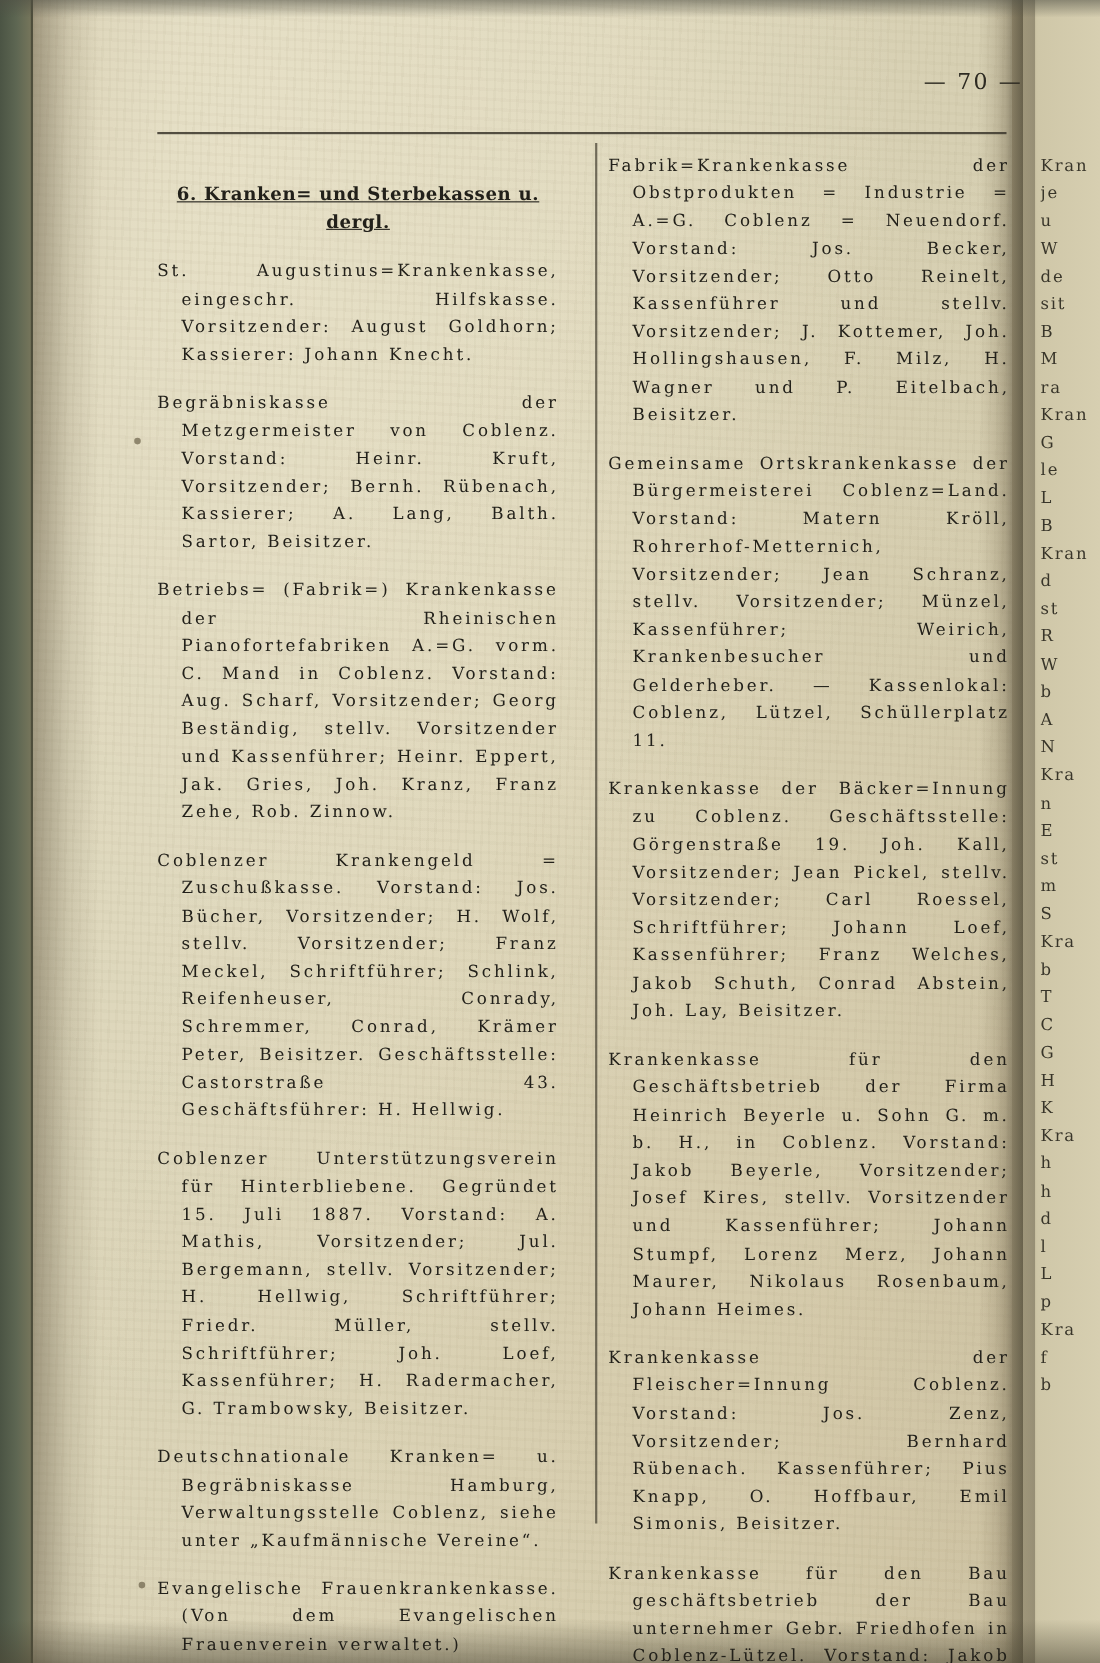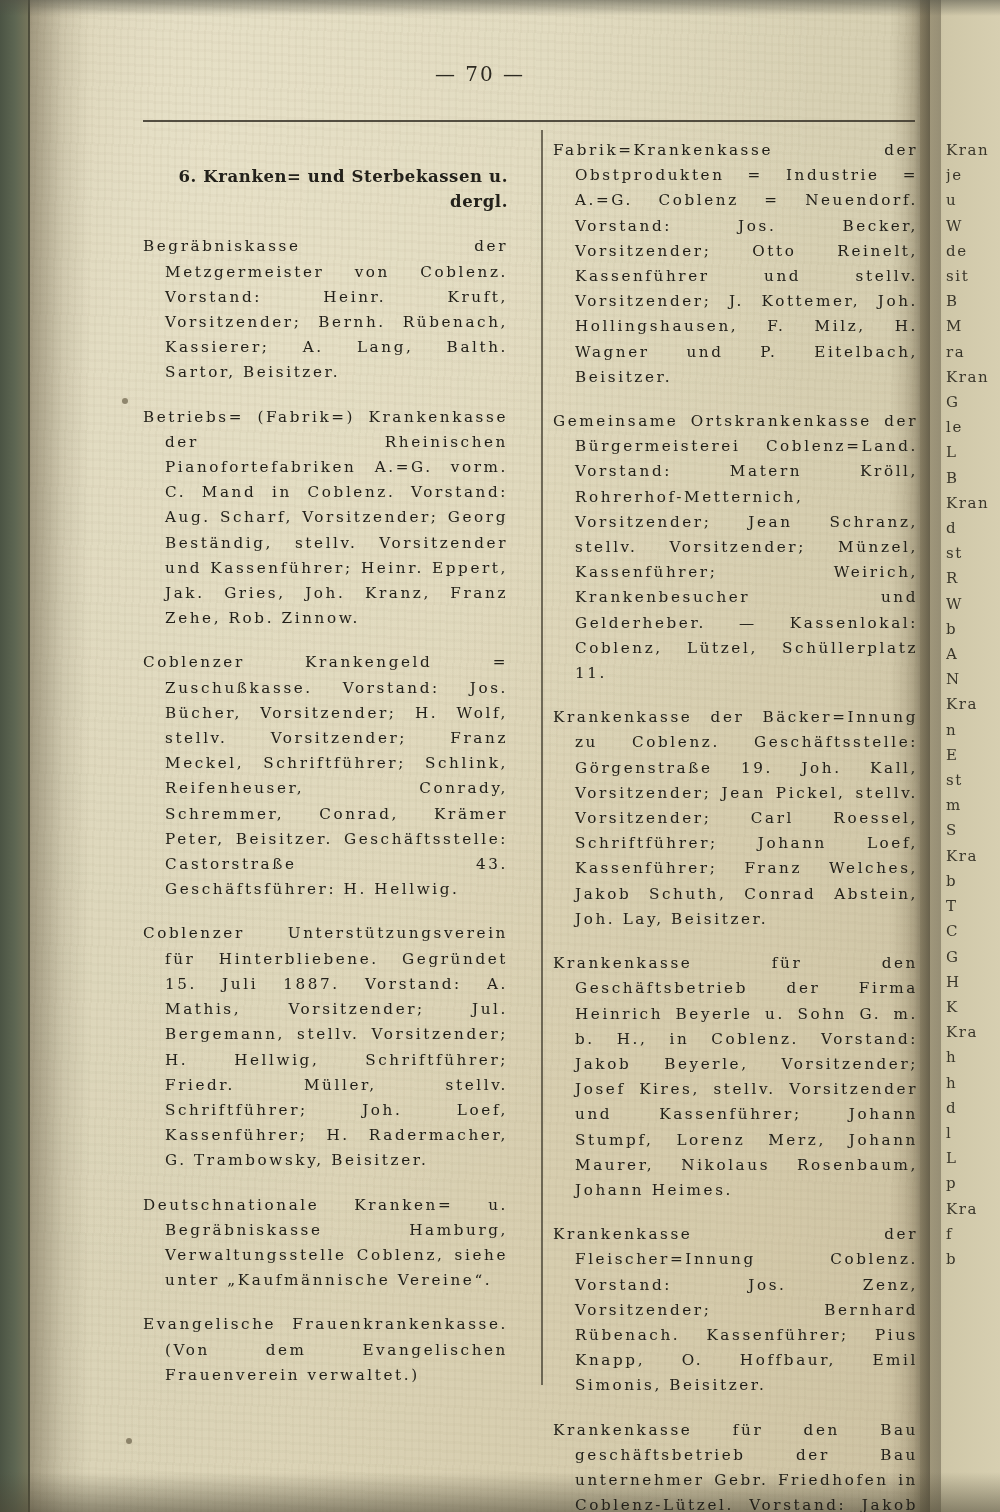--- a/index.html
+++ b/index.html
@@ -95,21 +95,21 @@
     border-radius: 50%;
     opacity: .7;
   }
 
   
   .page-number {
     position: absolute;
     top: 62px;
     left: 30px;
     width: 900px;
-    text-align: center;
+    text-align: right;
     font-size: 20px;
     letter-spacing: 2px;
     color: #2d2a22;
   }
   .rule {
     position: absolute;
     top: 120px;
     left: 143px;
     width: 772px;
     height: 2px;
@@ -153,24 +153,25 @@
     text-justify: inter-word;
   }
   .indent-hang p {
     padding-left: 22px;
     text-indent: -22px;
   }
   .sp { letter-spacing: 2.6px; }
 
   .section-heading {
     font-weight: bold;
-    text-align: right;
+    text-align: center;
     font-size: 16.5px;
     letter-spacing: .6px;
     margin: 26px 0 20px 0;
+    text-decoration: underline;
   }
 
   
   .bleed {
     position: absolute;
     left: 946px;
     width: 60px;
     color: #2c291f;
     font-size: 15px;
     line-height: 25.2px;
@@ -203,20 +204,23 @@
   <div class="col-divider"></div>
 
   <div class="columns">
 
     <div class="col col-left">
 
 
       <div class="section-heading">6. Kranken= und Sterbekassen u. dergl.</div>
 
       <div class="entry indent-hang">
+        <p class="sp">St. Augustinus=Krankenkasse, eingeschr. Hilfskasse. Vorsitzender: August Goldhorn; Kassierer: Johann Knecht.</p>
+      </div>
+      <div class="entry indent-hang">
         <p class="sp">Begräbniskasse der Metzgermeister von Coblenz. Vorstand: Heinr. Kruft, Vorsitzender; Bernh. Rübenach, Kassierer; A. Lang, Balth. Sartor, Beisitzer.</p>
       </div>
       <div class="entry indent-hang">
         <p class="sp">Betriebs= (Fabrik=) Krankenkasse der Rheinischen Pianofortefabriken A.=G. vorm. C. Mand in Coblenz. Vorstand: Aug. Scharf, Vorsitzender; Georg Beständig, stellv. Vorsitzender und Kassenführer; Heinr. Eppert, Jak. Gries, Joh. Kranz, Franz Zehe, Rob. Zinnow.</p>
       </div>
       <div class="entry indent-hang">
         <p class="sp">Coblenzer Krankengeld = Zuschußkasse. Vorstand: Jos. Bücher, Vorsitzender; H. Wolf, stellv. Vorsitzender; Franz Meckel, Schriftführer; Schlink, Reifenheuser, Conrady, Schremmer, Conrad, Krämer Peter, Beisitzer. Geschäftsstelle: Castorstraße 43. Geschäftsführer: H. Hellwig.</p>
       </div>
       <div class="entry indent-hang">
         <p class="sp">Coblenzer Unterstützungsverein für Hinterbliebene. Gegründet 15. Juli 1887. Vorstand: A. Mathis, Vorsitzender; Jul. Bergemann, stellv. Vorsitzender; H. Hellwig, Schriftführer; Friedr. Müller, stellv. Schriftführer; Joh. Loef, Kassenführer; H. Radermacher, G. Trambowsky, Beisitzer.</p>

